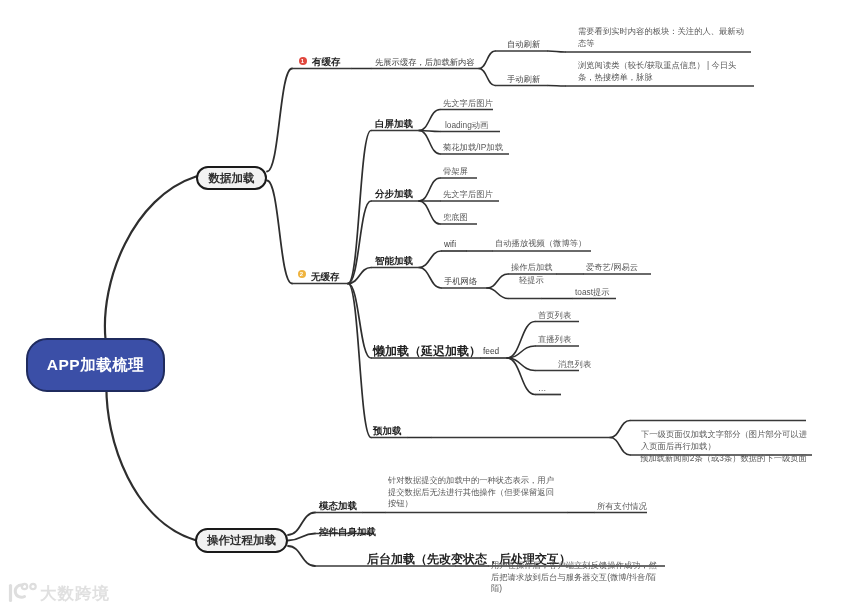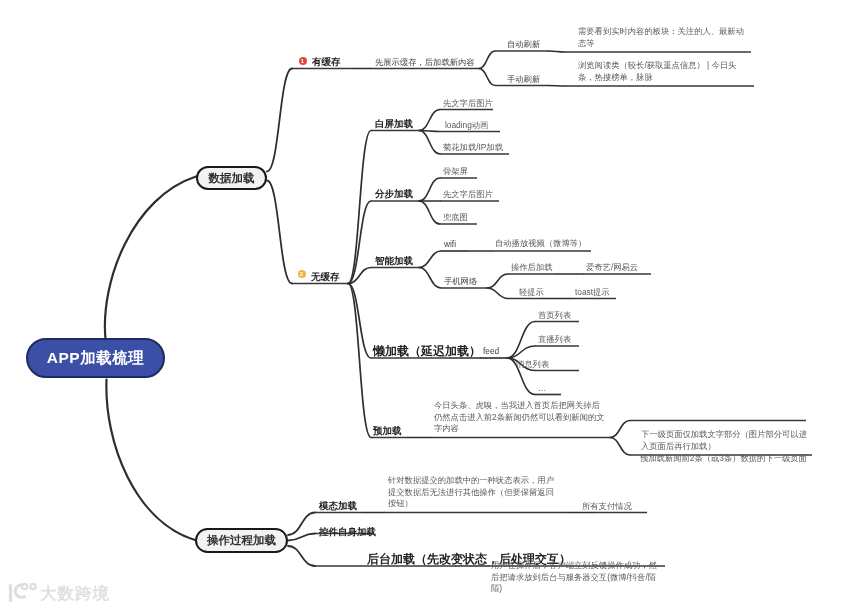--- a/index.html
+++ b/index.html
@@ -7,21 +7,21 @@
          font-family:"Liberation Sans", sans-serif; }
   #canvas { position:relative; width:841px; height:608px; background:#ffffff; }
   .t { position:absolute; white-space:nowrap; }
   .k { font-size:9.5px; line-height:12px; font-weight:bold; color:#232323; }
   .ks { font-size:12px; line-height:12px; font-weight:bold; color:#232323; }
   .m { font-size:8.3px; line-height:12px; color:#3f3f3f; }
   .g { font-size:8.3px; line-height:12px; color:#585858; }
   .p { font-size:8.3px; line-height:11.6px; color:#585858; white-space:normal; }
   .box { position:absolute; box-sizing:border-box; display:flex;
           align-items:center; justify-content:center; }
-  #root-topic { left:26px; top:338px; width:139px; height:40px;
+  #root-topic { left:26px; top:338px; width:139px; height:54px;
      background:#3b4fa7; border:2.5px solid #1f2b5e; border-radius:21px;
      color:#ffffff; font-size:15.5px; font-weight:bold; letter-spacing:.5px; }
   #data-loading-topic { left:196px; top:166px; width:71px; height:24px;
      background:#f2f2f2; border:2px solid #1a1a1a; border-radius:12px;
      color:#2e2e2e; font-size:11.5px; font-weight:bold; }
   #process-loading-topic { left:195px; top:528px; width:93px; height:25px;
      background:#f2f2f2; border:2px solid #1a1a1a; border-radius:12.5px;
      color:#2e2e2e; font-size:11.5px; font-weight:bold; }
   .icn { position:absolute; width:8px; height:8px; border-radius:50%;
      color:#ffffff; font-size:6px; font-weight:bold; line-height:8px;
@@ -134,35 +134,34 @@
 <div class="t k" style="left:375px;top:188.2px;">分步加载</div>
 <div class="t g" style="left:443px;top:165.2px;">骨架屏</div>
 <div class="t g" style="left:443px;top:188.2px;">先文字后图片</div>
 <div class="t g" style="left:443px;top:211.2px;">兜底图</div>
 <div class="t k" style="left:375px;top:254.7px;">智能加载</div>
 <div class="t m" style="left:444px;top:238.2px;">wifi</div>
 <div class="t g" style="left:495px;top:238.2px;font-family:Liberation Serif, serif;">自动播放视频（微博等）</div>
 <div class="t m" style="left:444px;top:275.2px;">手机网络</div>
 <div class="t g" style="left:511px;top:261.2px;">操作后加载</div>
 <div class="t g" style="left:586px;top:261.2px;">爱奇艺/网易云</div>
-<div class="t g" style="left:511px;top:286px;padding-left:8px;">轻提示</div>
+<div class="t g" style="left:511px;top:274px;padding-left:8px;">轻提示</div>
 <div class="t g" style="left:575px;top:285.7px;">toast提示</div>
 <div class="t ks" style="left:373px;top:345.2px;">懒加载（延迟加载）</div>
 <div class="t m" style="left:483px;top:345.2px;">feed</div>
 <div class="t g" style="left:538px;top:308.7px;">首页列表</div>
 <div class="t g" style="left:538px;top:333.2px;">直播列表</div>
-<div class="t g" style="left:516px;top:357.7px;">消息列表</div>
+<div class="t g" style="left:558px;top:357.7px;">消息列表</div>
 <div class="t g" style="left:538px;top:381.7px;">…</div>
 <div class="t k" style="left:373px;top:424.7px;">预加载</div>
-<div class="t p" style="left:434px;top:400.2px;width:171px;">今日头条、虎嗅，当我进入首页后把网关掉后仍然点击进入前2条新闻仍然可以看到新闻的文字内容</div>
 <div class="t g" style="left:640px;top:407.7px;margin-top:44px;">预加载新闻前2条（或3条）数据的下一级页面</div>
 <div class="t p" style="left:641px;top:429.3px;width:171px;">下一级页面仅加载文字部分（图片部分可以进入页面后再行加载）</div>
 <div class="t k" style="left:319px;top:499.7px;">模态加载</div>
 <div class="t p" style="left:388px;top:475.2px;width:171px;">针对数据提交的加载中的一种状态表示，用户提交数据后无法进行其他操作（但要保留返回按钮）</div>
-<div class="t g" style="left:582px;top:499.7px;">所有支付情况</div>
+<div class="t g" style="left:597px;top:499.7px;">所有支付情况</div>
 <div class="t k" style="left:319px;top:526px;">控件自身加载</div>
 <div class="t ks" style="left:319px;top:553.2px;margin-left:48px;">后台加载（先改变状态，后处理交互）</div>
 <div class="t p" style="left:491px;top:540.3px;width:171px;margin-top:20px;">用户在操作后，客户端立刻反馈操作成功，然后把请求放到后台与服务器交互(微博/抖音/陌陌)</div>
 <div class="icn ic1" style="left:298.5px;top:56.8px;">1</div>
 <div class="icn ic2" style="left:297.5px;top:269.8px;">2</div>
 <svg width="40" height="30" viewBox="0 0 40 30" style="position:absolute;left:2px;top:576px">
 <g fill="none" stroke="#dedede" stroke-linecap="round">
 <path d="M8.5,9.5 L8.5,24.5" stroke-width="3.2"></path>
 <path d="M20.5,9 A6.2,6.2 0 1 0 22.5,20.5" stroke-width="3.0"></path>
 <circle cx="22.5" cy="10.5" r="2.7" stroke-width="2.2"></circle>

